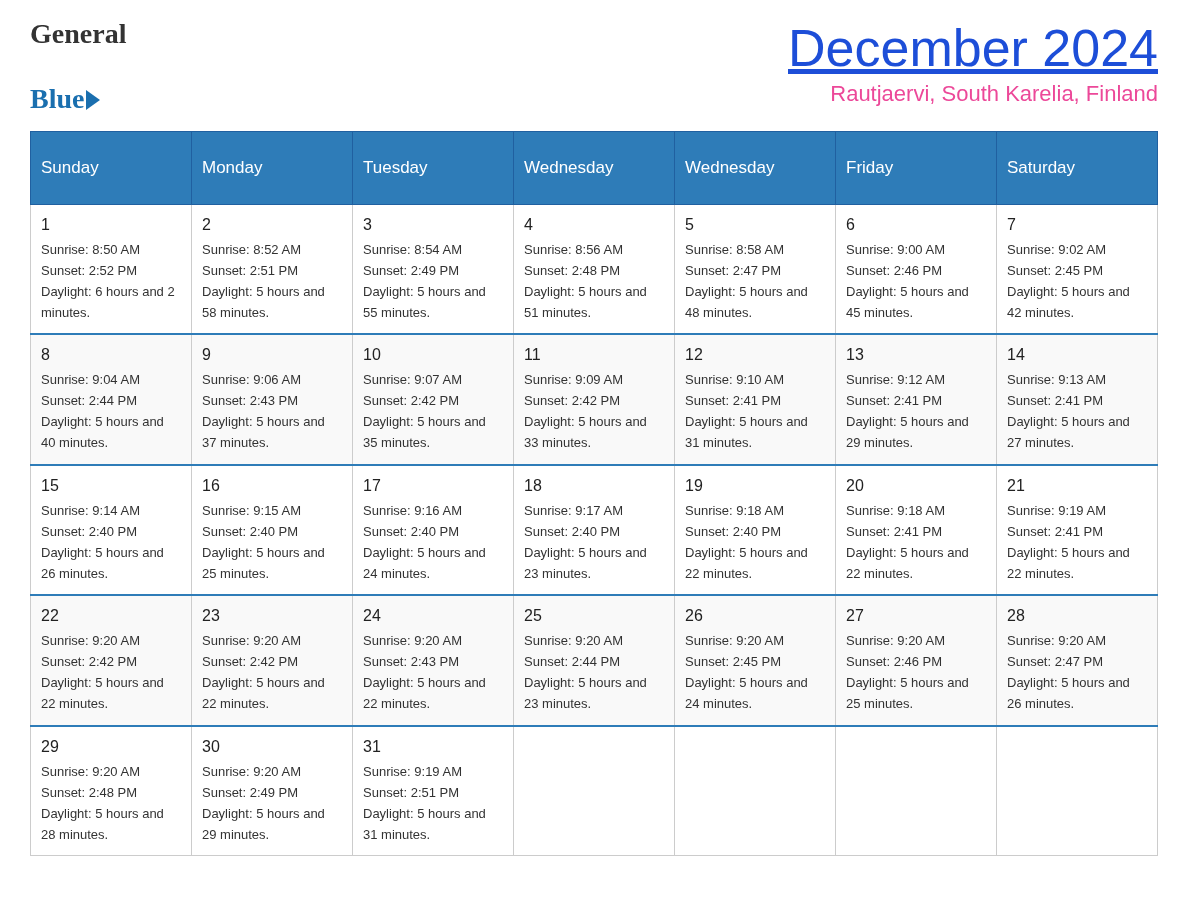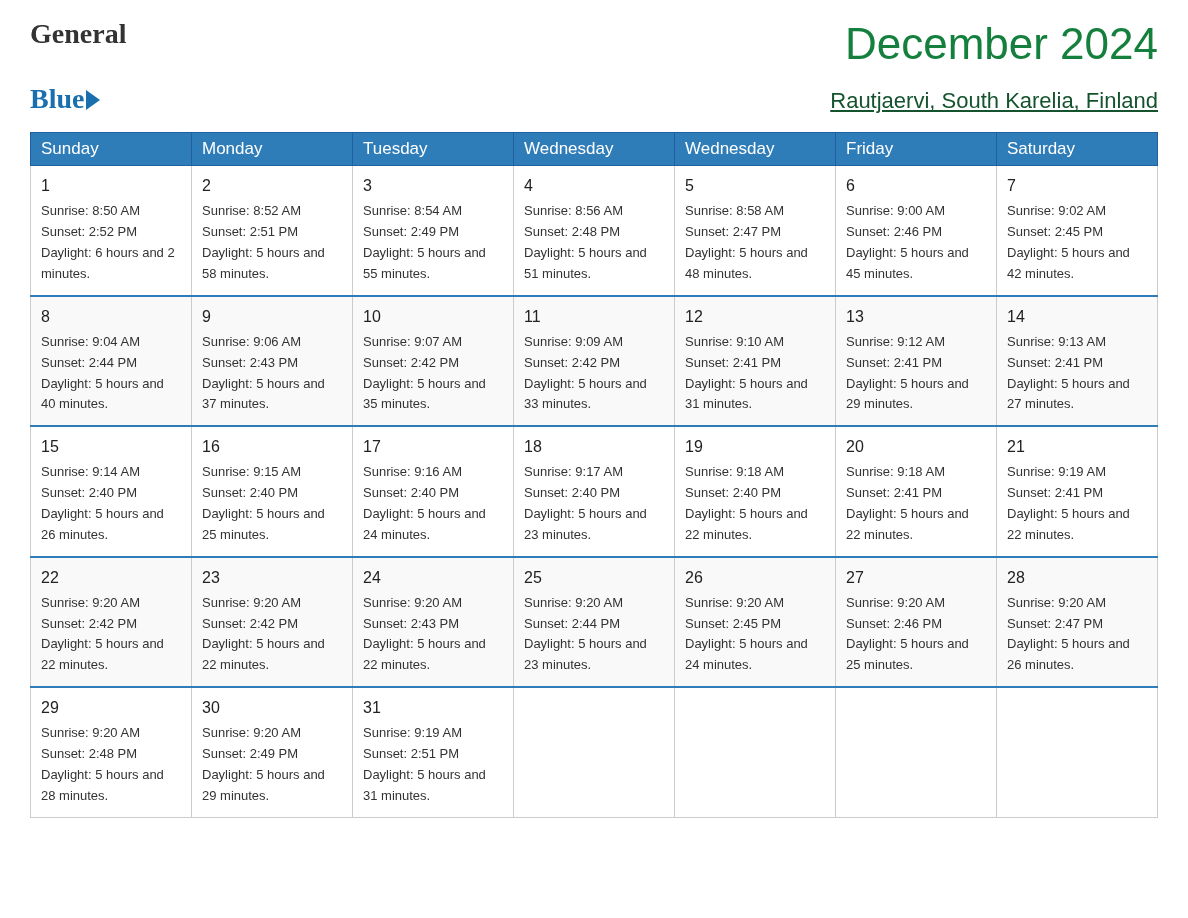--- a/index.html
+++ b/index.html
@@ -45,40 +45,40 @@
       border-top: 10px solid transparent;
       border-bottom: 10px solid transparent;
       display: inline-block;
       margin-left: 2px;
       margin-bottom: -2px;
     }
     .title-area {
       text-align: right;
     }
     .month-title {
-      font-size: 44px;
+      font-size: 52px;
       font-weight: normal;
-      color: #15803d;
+      color: #1d4ed8;
       line-height: 1.1;
+      text-decoration: underline;
     }
     .location-title {
       font-size: 22px;
-      color: #14532d;
-      margin-top: 20px;
-      text-decoration: underline;
+      color: #ec4899;
+      margin-top: 4px;
     }
     .calendar-table {
       width: 100%;
       border-collapse: collapse;
       border: 1px solid #aaa;
     }
     .calendar-table th {
       background-color: #2e7cb8;
       color: #fff;
-      padding: 6px 10px;
+      padding: 26px 10px;
       font-size: 17px;
       font-weight: normal;
       text-align: left;
       border: 1px solid #2060a0;
     }
     .calendar-table td {
       vertical-align: top;
       padding: 8px 10px 10px 10px;
       border: 1px solid #ccc;
       width: 14.28%;

